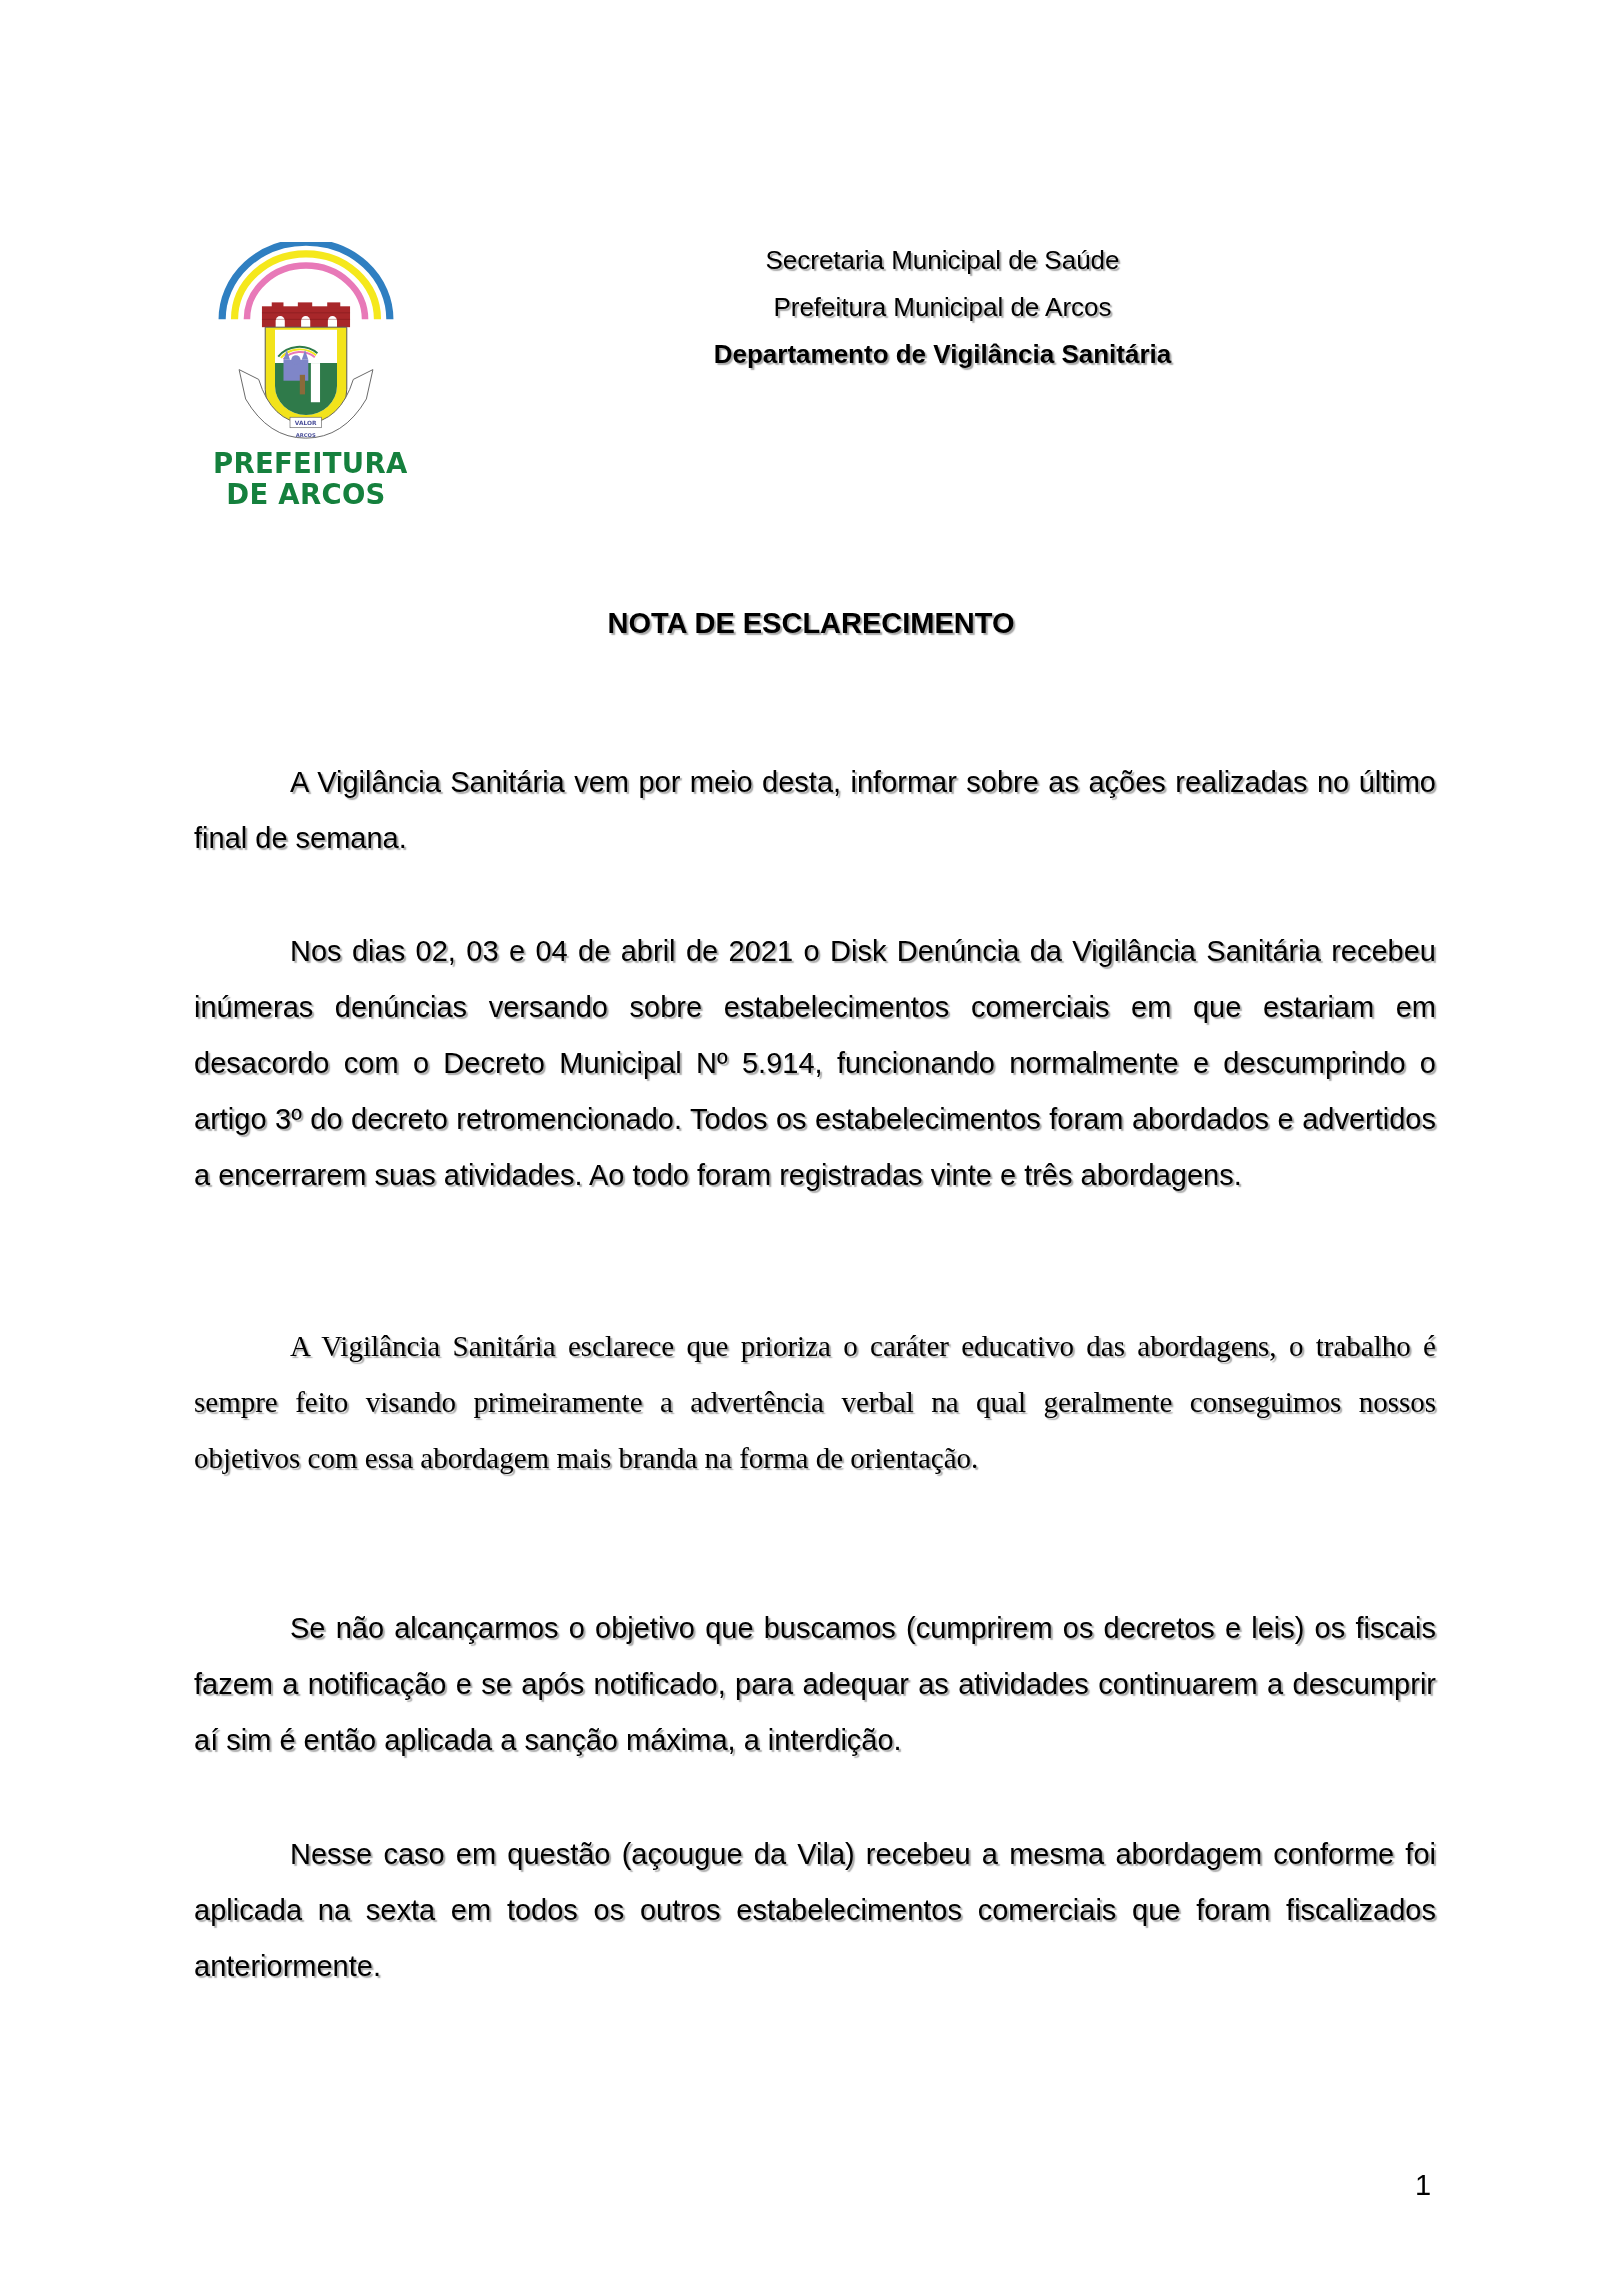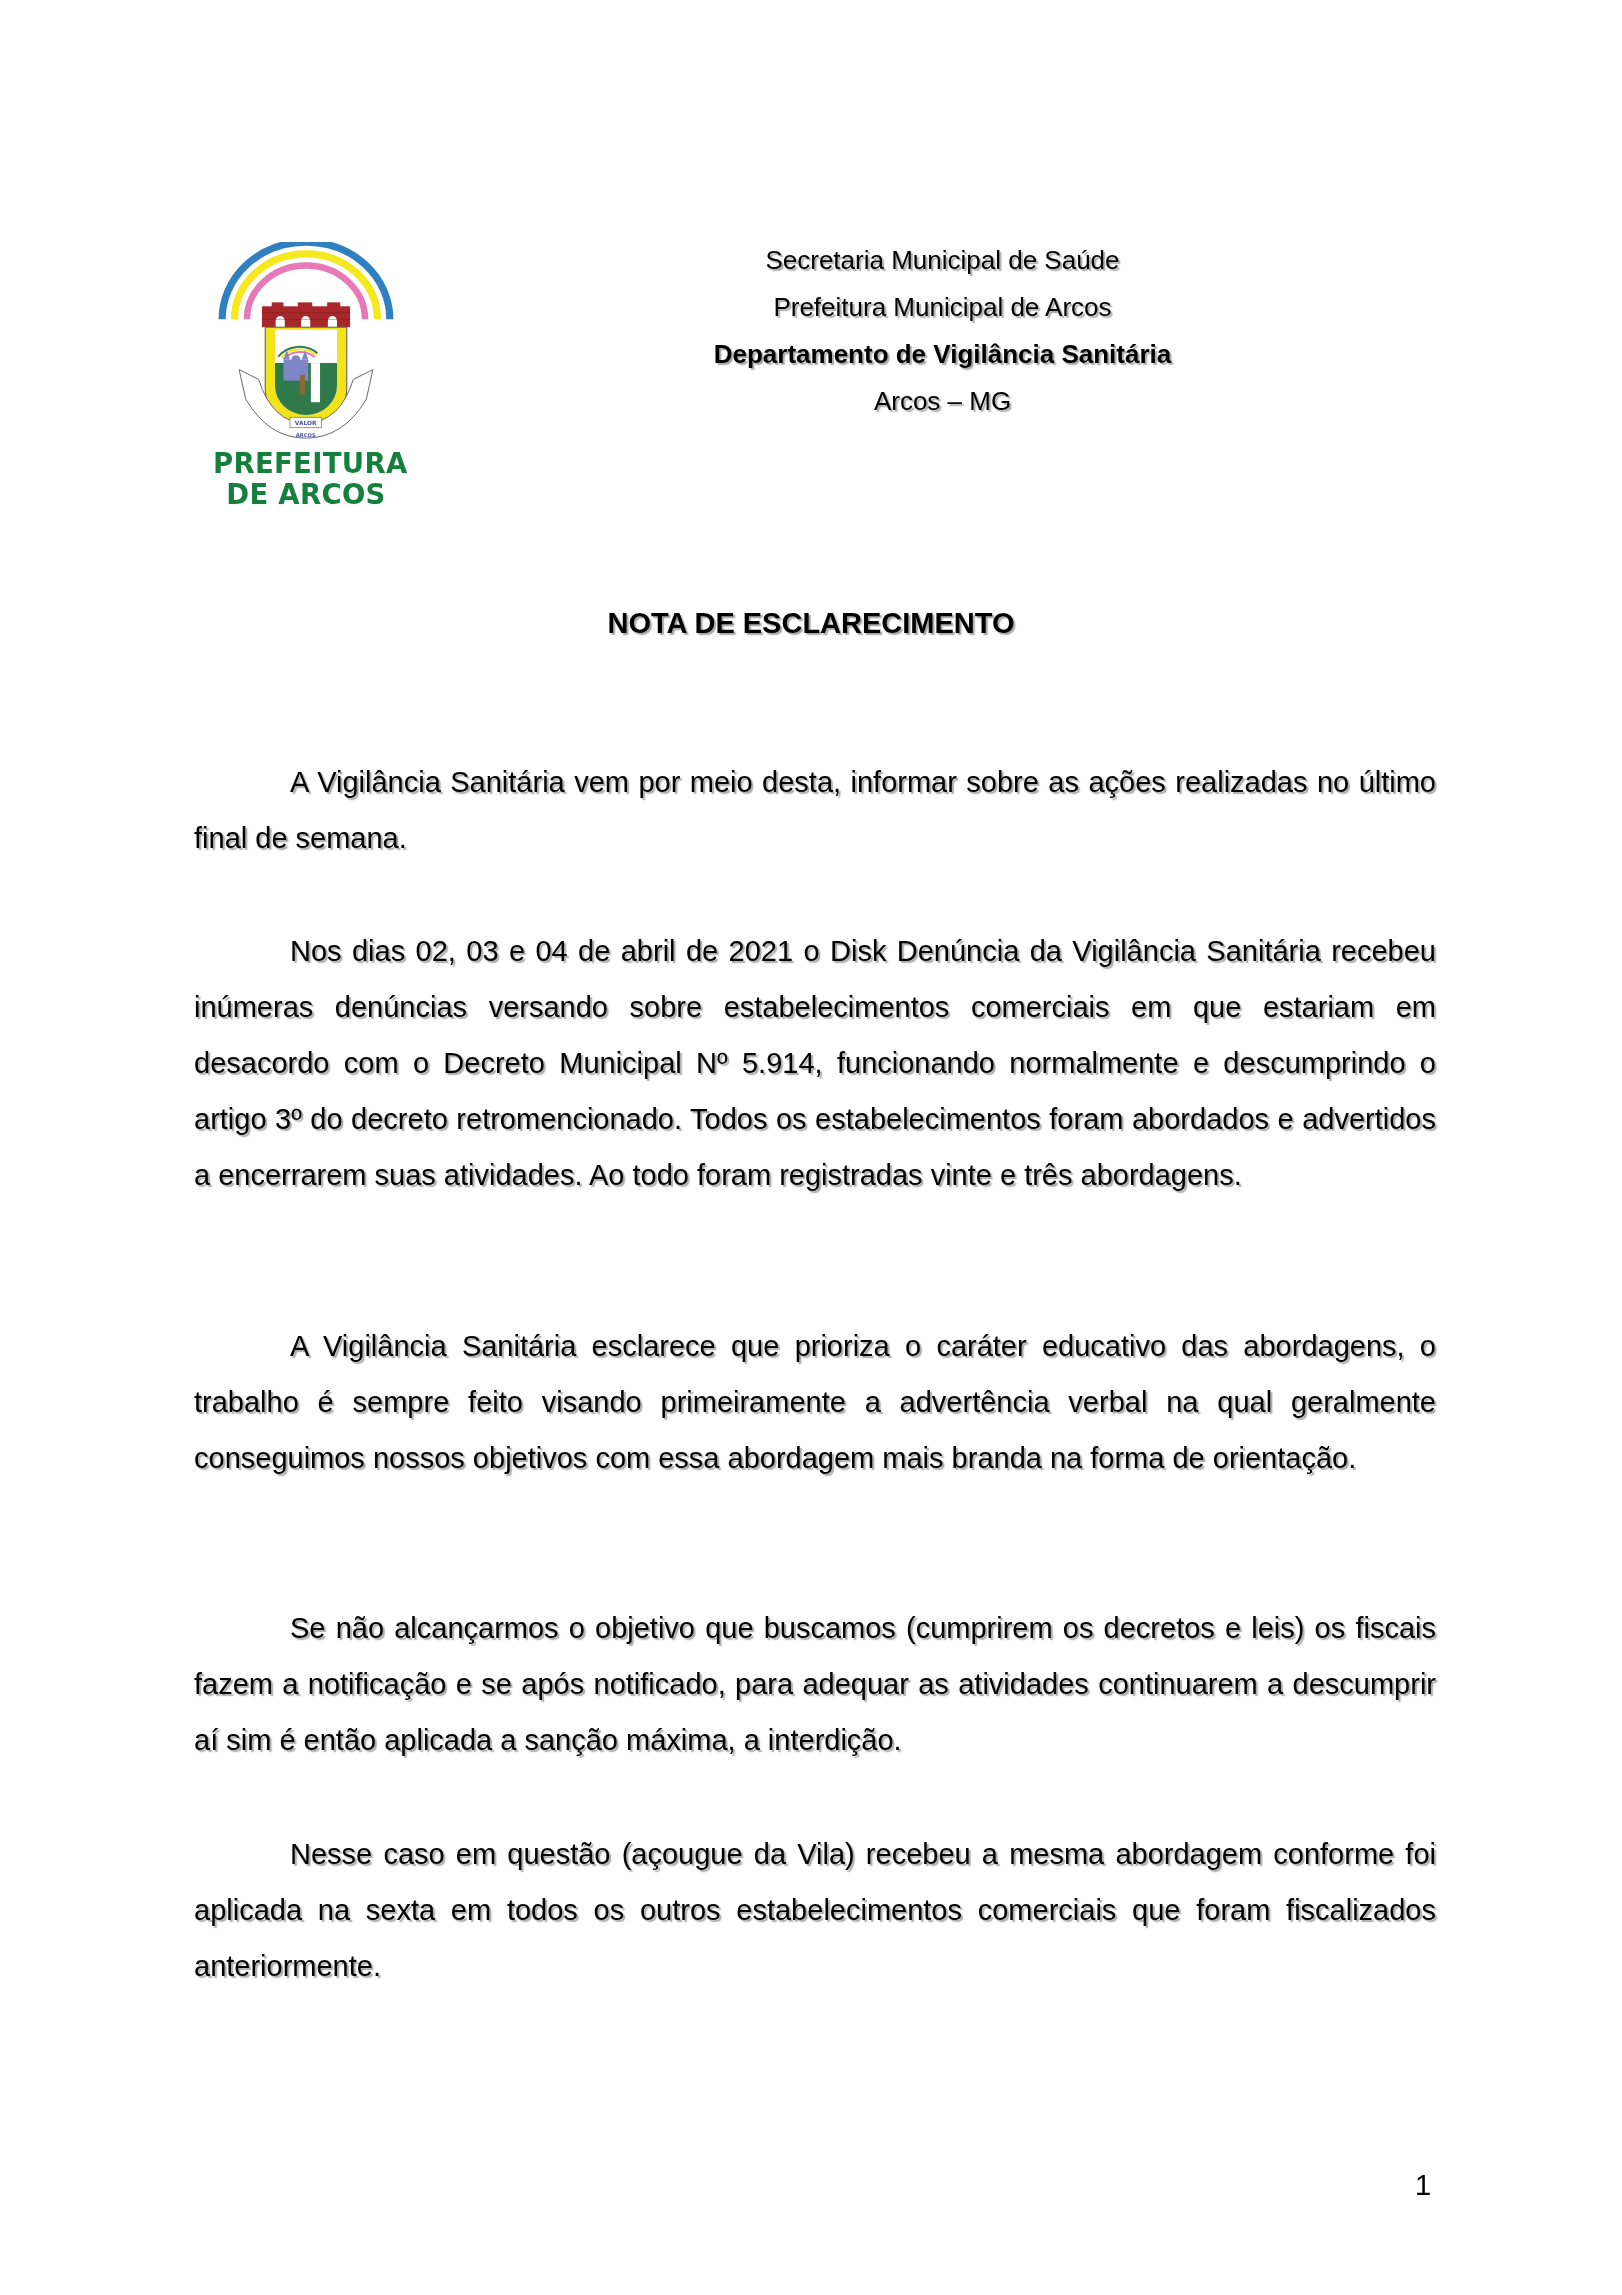--- a/index.html
+++ b/index.html
@@ -75,32 +75,31 @@
   <div class="logo-text">
     <div>PREFEITURA</div>
     <div>DE ARCOS</div>
   </div>
 </div>
 
 <div class="header shadow">
   <div>Secretaria Municipal de Saúde</div>
   <div>Prefeitura Municipal de Arcos</div>
   <div class="bold">Departamento de Vigilância Sanitária</div>
-  <div>Arcos – MG</div>
 </div>
 
 <div class="title shadow">NOTA DE ESCLARECIMENTO</div>
 
 <div class="body-text shadow" style="top: 754px;">
   <p>A Vigilância Sanitária vem por meio desta, informar sobre as ações realizadas no último final de semana.</p>
 </div>
 <div class="body-text shadow" style="top: 923px;">
   <p>Nos dias 02, 03 e 04 de abril de 2021 o Disk Denúncia da Vigilância Sanitária recebeu inúmeras denúncias versando sobre estabelecimentos comerciais em que estariam em desacordo com o Decreto Municipal Nº 5.914, funcionando normalmente e descumprindo o artigo 3º do decreto retromencionado. Todos os estabelecimentos foram abordados e advertidos a encerrarem suas atividades. Ao todo foram registradas vinte e três abordagens.</p>
 </div>
-<div class="body-text shadow" style="top: 1318px;">
+<div class="body-text shadow" style="top: 1318px; font-family: Liberation Serif, serif;">
   <p>A Vigilância Sanitária esclarece que prioriza o caráter educativo das abordagens, o trabalho é sempre feito visando primeiramente a advertência verbal na qual geralmente conseguimos nossos objetivos com essa abordagem mais branda na forma de orientação.</p>
 </div>
 <div class="body-text shadow" style="top: 1600px;">
   <p>Se não alcançarmos o objetivo que buscamos (cumprirem os decretos e leis) os fiscais fazem a notificação e se após notificado, para adequar as atividades continuarem a descumprir aí sim é então aplicada a sanção máxima, a interdição.</p>
 </div>
 <div class="body-text shadow" style="top: 1826px;">
   <p>Nesse caso em questão (açougue da Vila) recebeu a mesma abordagem conforme foi aplicada na sexta em todos os outros estabelecimentos comerciais que foram fiscalizados anteriormente.</p>
 </div>
 
 <div class="page-number">1</div>

